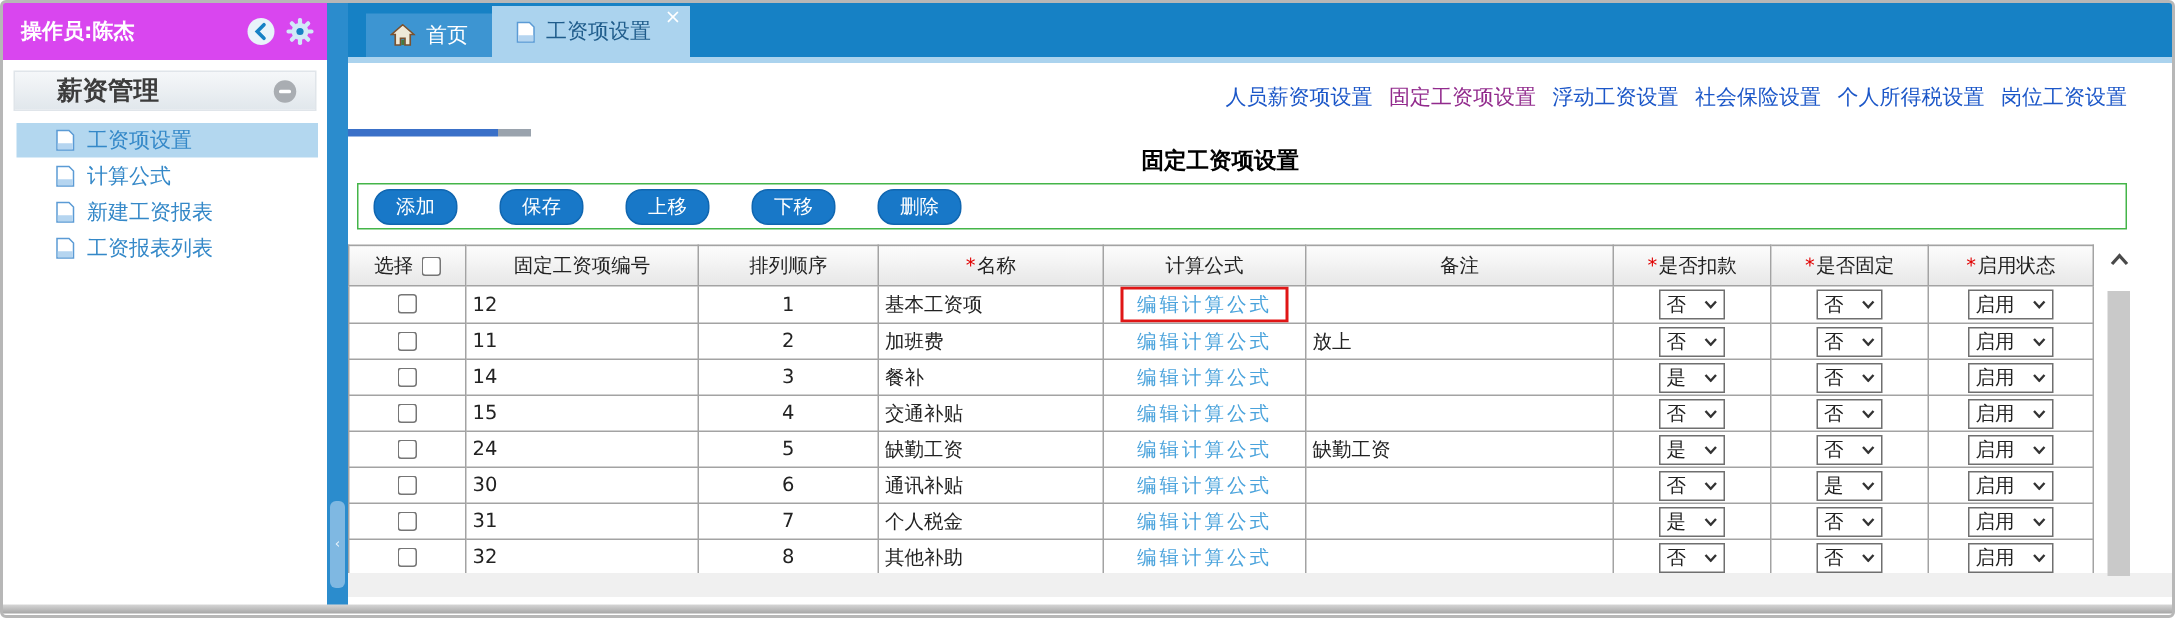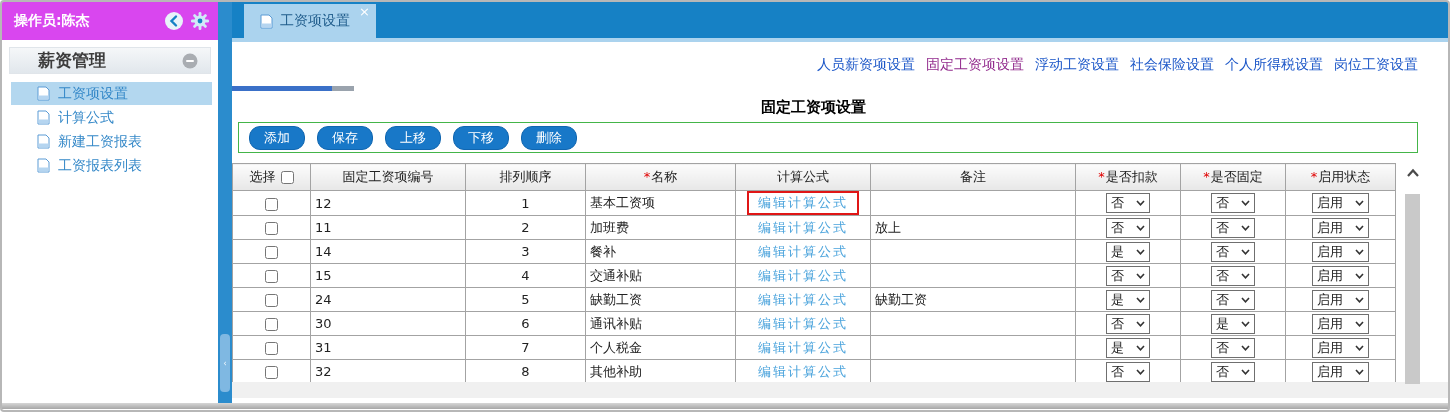--- a/index.html
+++ b/index.html
@@ -50,21 +50,21 @@
   .main { position:absolute; left:232px; top:42px; right:2px; bottom:14px; background:#fff; }
   .links { position:absolute; top:14px; right:30px; display:flex; gap:11px; font-size:14px;align-items:flex-end; }
   .nav-link { color:#1c57c8; text-decoration:none; cursor:pointer; }
   .nav-link.active { color:#922b8d; }
   .loadbar { position:absolute; left:0; top:44px; display:flex; height:5px; }
   .lb-blue { width:100px; background:#3a70c8; }
   .lb-gray { width:22px; background:#9aa3ad; }
   .title { position:absolute; top:56px; left:0; width:1163px; text-align:center;
     font-size:15px; font-weight:bold; color:#000; }
   .toolbar { position:absolute; left:6px; top:80px; width:1180px; height:31px;
-    border:1px solid #44b549; display:flex; align-items:center; gap:12px; padding-left:10px; }
+    border:1px solid #44b549; display:flex; align-items:center; gap:28px; padding-left:10px; }
   .btn { background:#1878c8; color:#fff; border:1px solid #1066b0; border-radius:11px;
     height:24px; padding:0 14px; font-size:13px; display:inline-flex; align-items:center; cursor:pointer; }
 
   
   table { position:absolute; left:0; top:121px; width:1163px; border-collapse:collapse; table-layout:fixed; }
   th, td { border:1px solid #a3a3a3; font-size:13px; overflow:hidden; white-space:nowrap; }
   thead tr { height:27px; }
   tbody tr { height:24px; background:#fff; }
   th { background:linear-gradient(#fcfcfc,#e7e7e7); font-weight:normal; color:#222;margin-top:28px; }
   .req { color:#e00000; margin-right:1px; }
@@ -160,20 +160,29 @@
         <span>工资报表列表</span>
       </div>
     </div>
 </div>
 
 <div class="splitter">
   <span class="split-handle">‹</span>
 </div>
 
 <div class="tabbar">
+    <div class="tab home">
+      <span style="display:inline-flex;">
+        <svg width="17" height="15" viewBox="0 0 17 15">
+          <path d="M8.5 0.5 L16 7 H13.5 V14 H10 V9.5 H7 V14 H3.5 V7 H1 Z" fill="#efe9d8" stroke="#7a5230" stroke-width="1.1"></path>
+          <rect x="7.6" y="10.5" width="1.8" height="3.5" fill="#4a7a3a"></rect>
+        </svg>
+      </span>
+      <span>首页</span>
+    </div>
     <div class="tab active">
       <span style="display:inline-flex;">
         <svg width="13" height="15" viewBox="0 0 13 15">
           <path d="M1 1 h8 l3 3 v10 h-11 z" fill="#fff" stroke="#5b9bd5"></path>
           <path d="M1.5 9.5 h10 v4 h-10 z" fill="#b5d5f0"></path>
         </svg>
       </span>
       <span>工资项设置</span>
       <span class="tab-close">×</span>
     </div>

